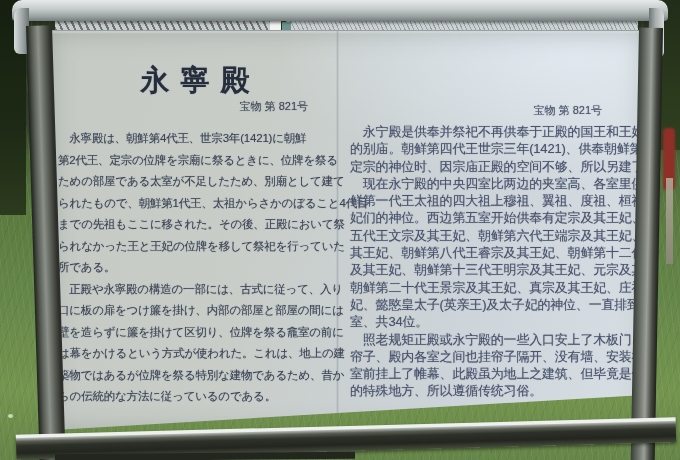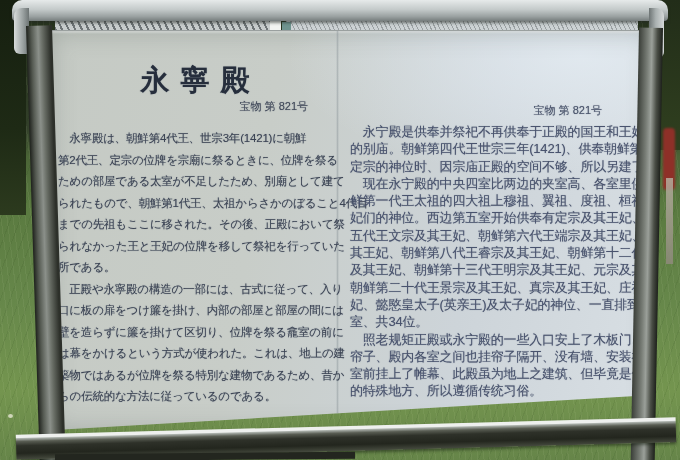--- a/index.html
+++ b/index.html
@@ -33,21 +33,21 @@
   .chip-white{position:absolute;left:270px;top:21px;width:11px;height:10px;background:#f2f4f1;}
   .chip-teal{position:absolute;left:282px;top:22px;width:9px;height:9px;background:#6f938e;}
 
   
   .board{position:absolute;left:50px;top:30px;width:594px;height:400px;
       clip-path:polygon(0 0,100% 0,100% 91%,0 99.8%);
       background:
         radial-gradient(420px 180px at 88% 6%, rgba(230,238,245,.75), rgba(230,238,245,0) 70%),
         linear-gradient(100deg,#c5cac4 0%,#c8cdc8 35%,#cdd4d9 68%,#d8dfe4 100%);
       box-shadow:inset 0 0 24px rgba(90,100,95,.35), inset 0 2px 2px rgba(255,255,255,.5);
-      border-top:1px solid #9aa09f;padding-left:9px;}
+      border-top:1px solid #9aa09f;}
   .seam{position:absolute;left:286px;top:0;width:3px;height:100%;
       background:linear-gradient(90deg,rgba(150,160,162,0),rgba(130,140,145,.4),rgba(150,160,162,0));}
 
   .t{position:absolute;color:#3a4252;text-shadow:0 0 1px rgba(70,80,100,.55);}
   .title-ja{left:0;top:30px;width:290px;text-align:center;font-size:29px;font-weight:bold;
       letter-spacing:11px;text-indent:11px;color:#262e3c;}
   .title-zh{left:288px;top:30px;width:284px;text-align:center;font-size:28px;font-weight:bold;
       letter-spacing:13px;text-indent:13px;color:#262e3c;}
   .sub-ja{left:0;top:68px;width:258px;text-align:right;font-size:11px;color:#424a5a;}
   .sub-zh{left:300px;top:72px;width:252px;text-align:right;font-size:11px;color:#4a546c;}

